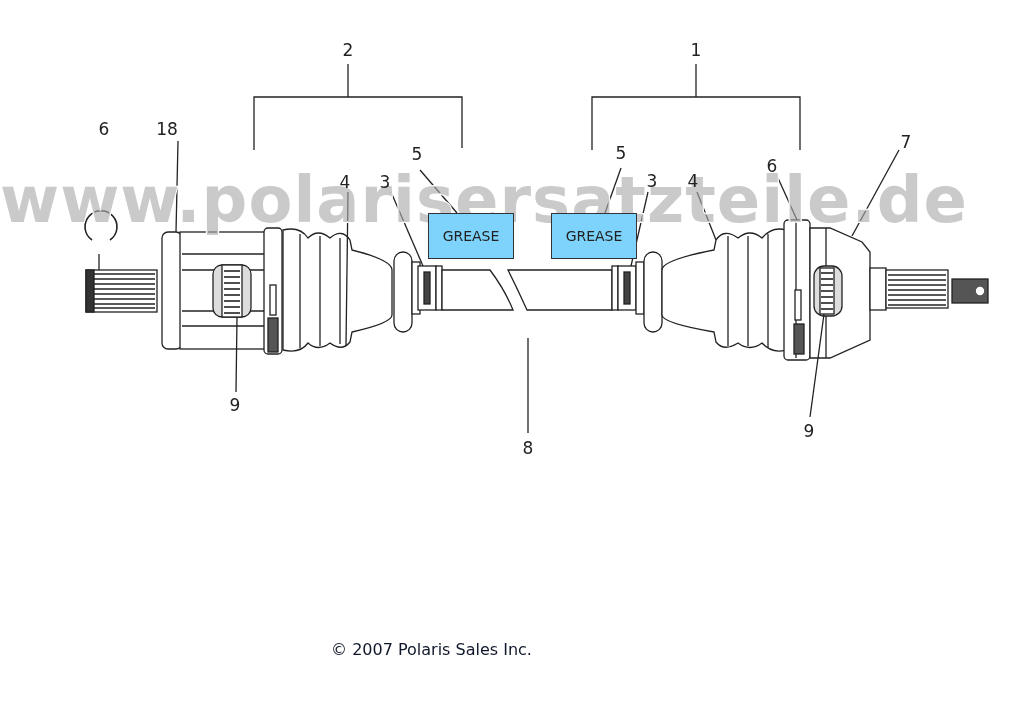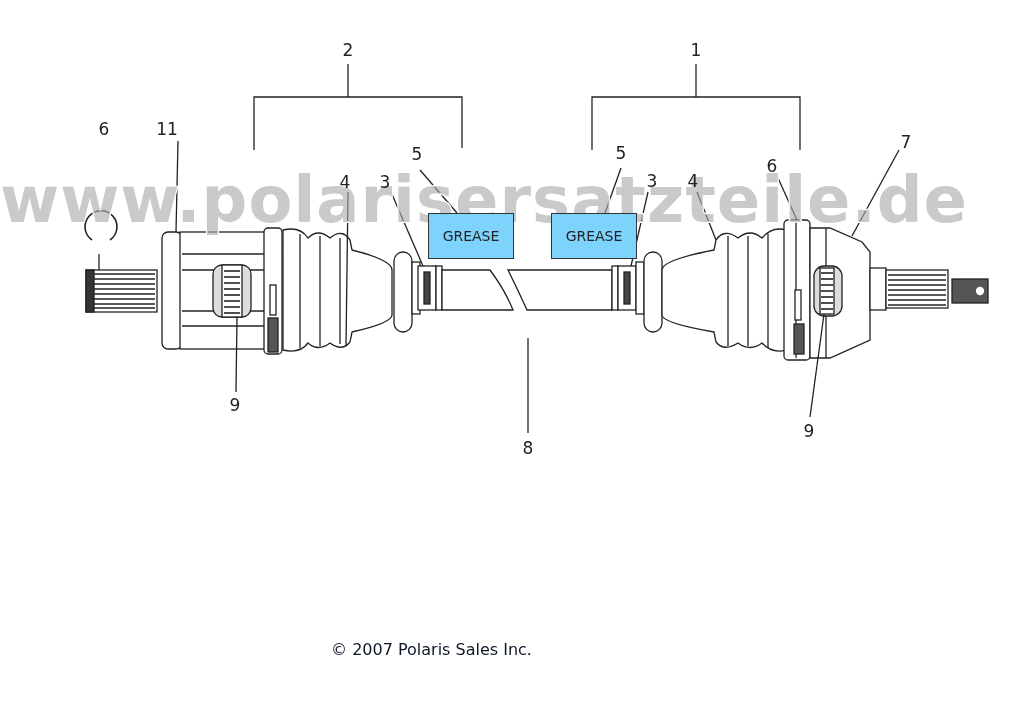--- a/index.html
+++ b/index.html
@@ -168,21 +168,21 @@
   <div class="grease" id="grease-left" style="left:428px;top:213px;width:84px;height:44px">
       <span>GREASE</span>
     </div>
   <div class="grease" id="grease-right" style="left:551px;top:213px;width:84px;height:44px">
       <span>GREASE</span>
     </div>
 
   <span class="callout" style="left:348px;top:50px">2</span>
   <span class="callout" style="left:696px;top:50px">1</span>
   <span class="callout" style="left:104px;top:129px">6</span>
-  <span class="callout" style="left:167px;top:129px">11</span>
+  <span class="callout" style="left:167px;top:129px">18</span>
   <span class="callout" style="left:417px;top:154px">5</span>
   <span class="callout" style="left:621px;top:153px">5</span>
   <span class="callout" style="left:772px;top:166px">6</span>
   <span class="callout" style="left:906px;top:142px">7</span>
   <span class="callout" style="left:345px;top:182px">4</span>
   <span class="callout" style="left:385px;top:182px">3</span>
   <span class="callout" style="left:652px;top:181px">3</span>
   <span class="callout" style="left:693px;top:181px">4</span>
   <span class="callout" style="left:235px;top:405px">9</span>
   <span class="callout" style="left:809px;top:431px">9</span>

